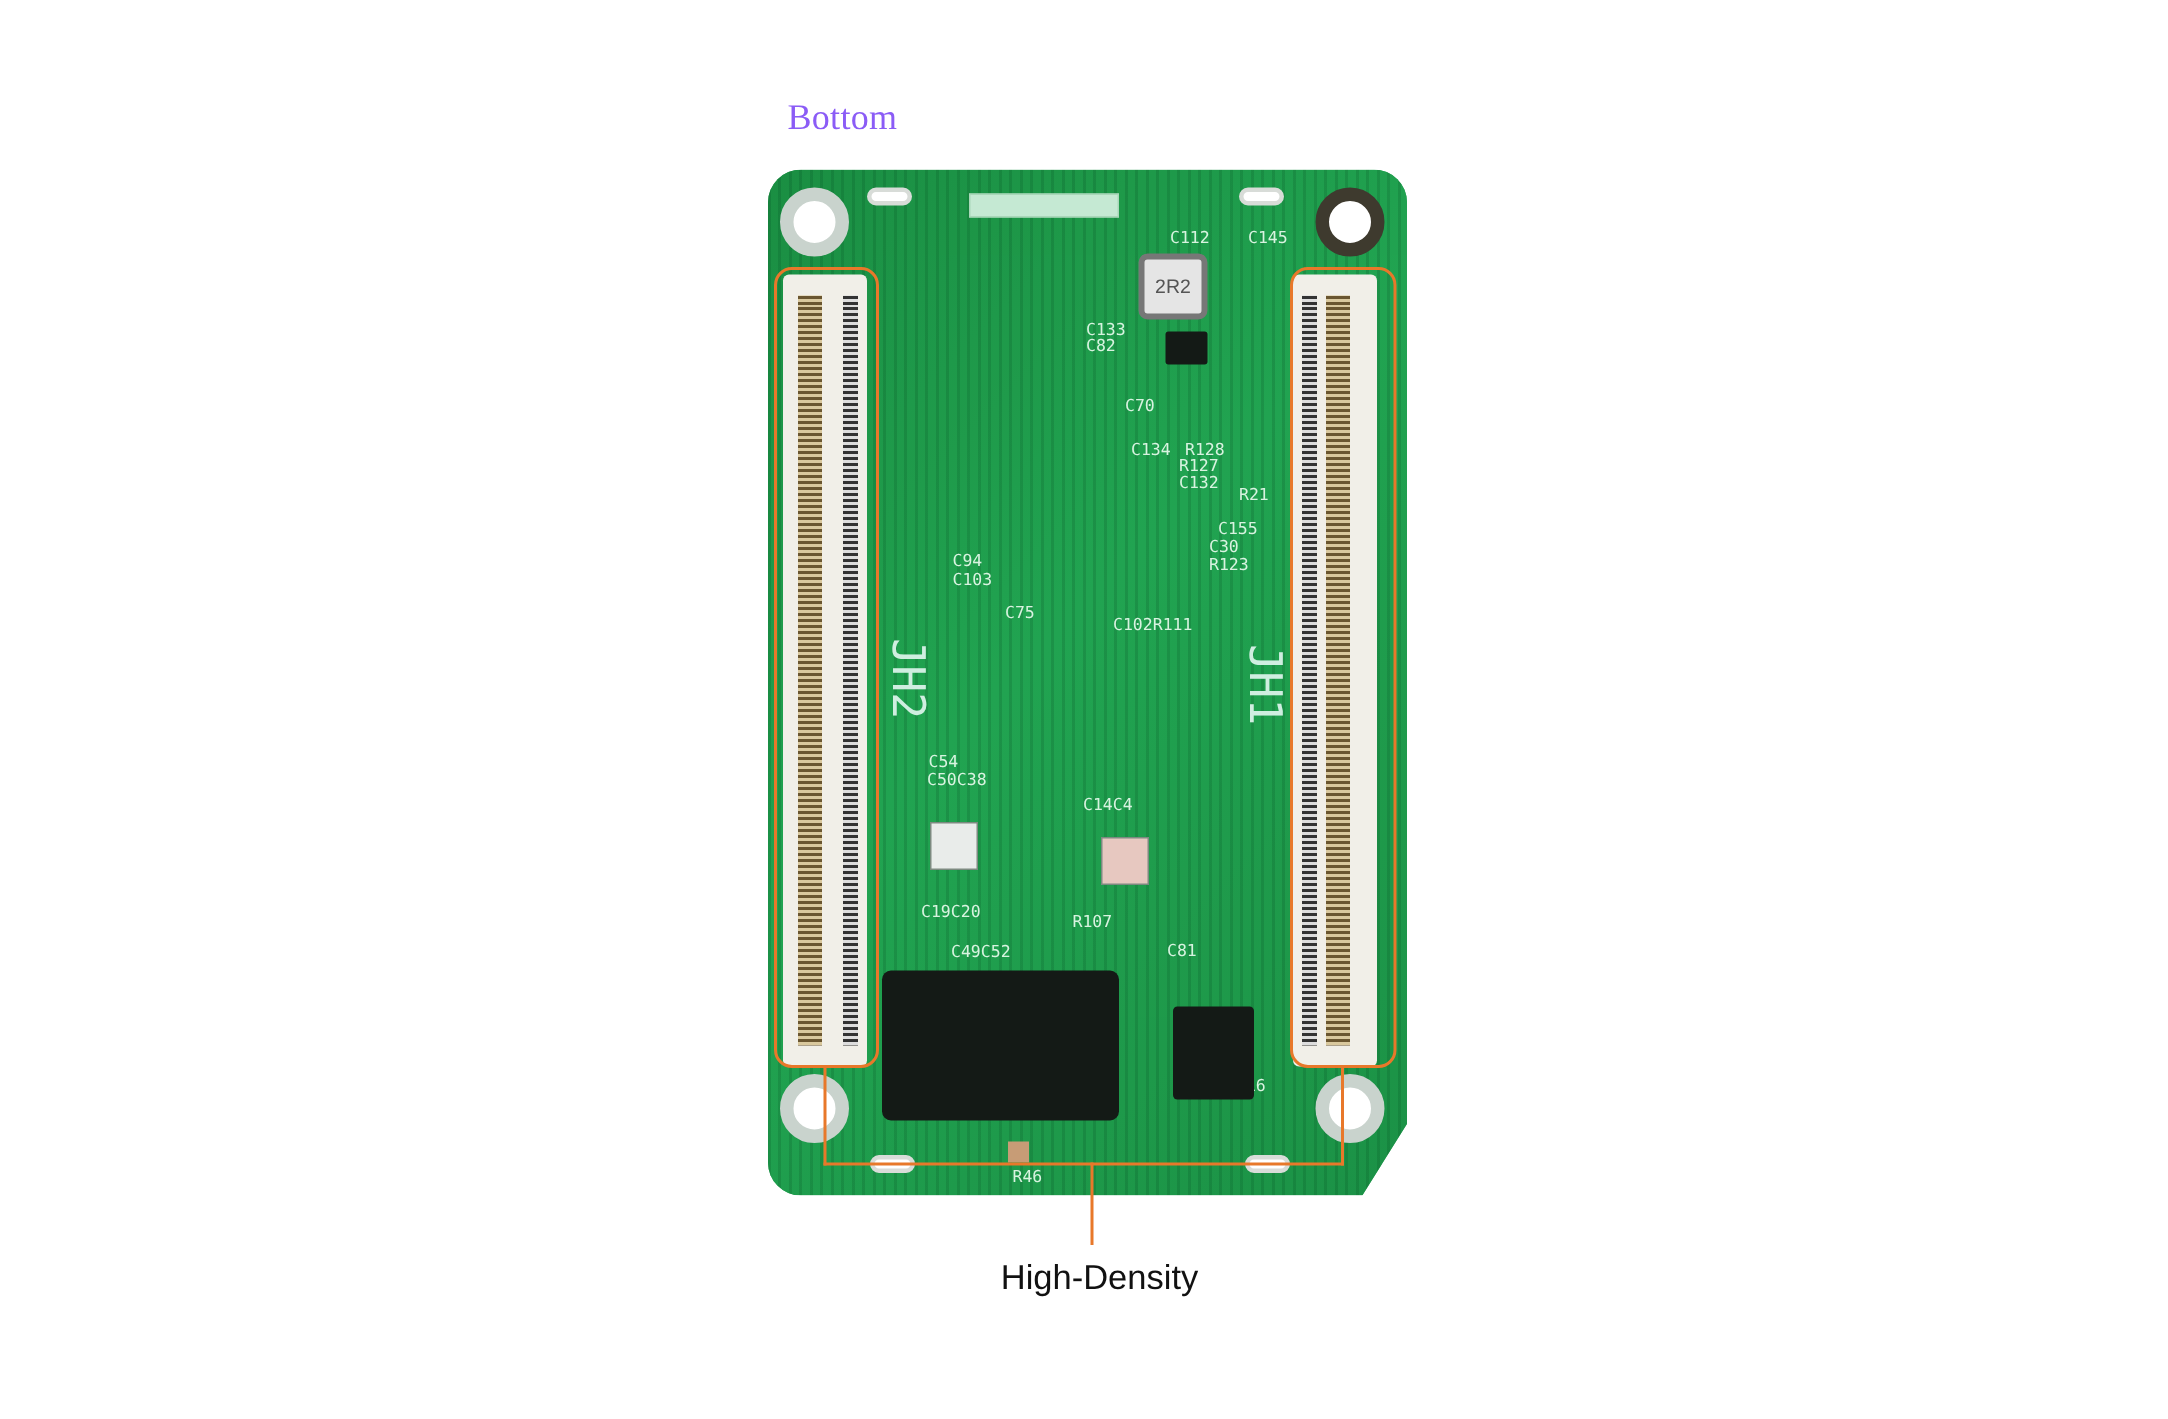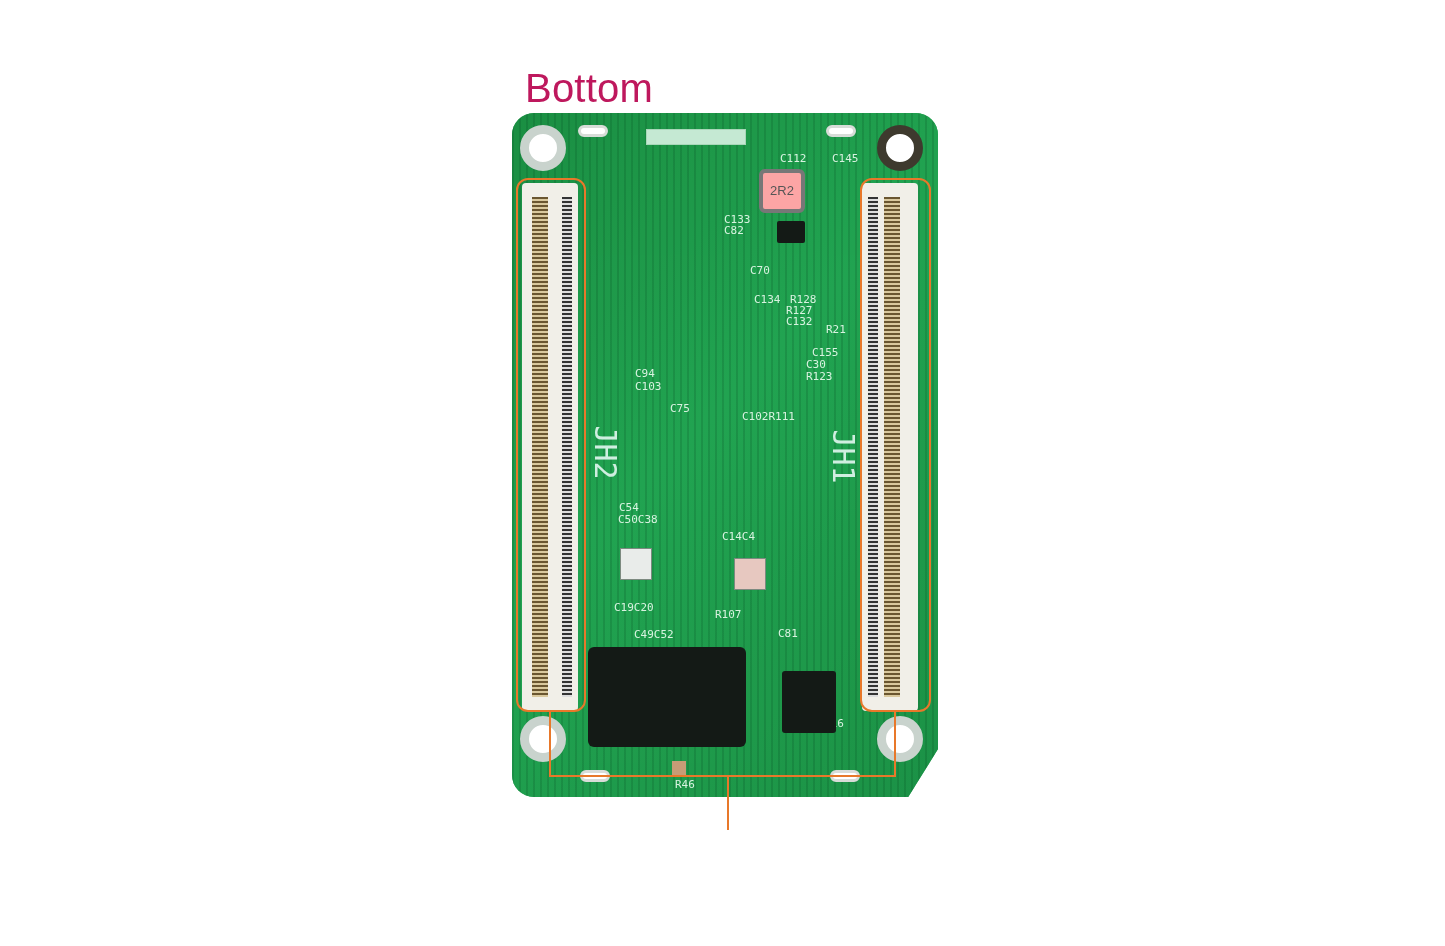--- a/index.html
+++ b/index.html
@@ -3,21 +3,21 @@
   <meta charset="utf-8">
   <style>
     html, body { margin: 0; padding: 0; }
     body {
       width: 1445px; height: 946px; background: #ffffff;
       position: relative; overflow: hidden;
       font-family: "Liberation Sans", sans-serif;
     }
     .title {
       position: absolute; left: 525px; top: 66px;
-      font-size: 40px; color: #be185d; letter-spacing: 0.2px;
+      font-size: 24px; color: #8b5cf6; letter-spacing: 0.2px; font-family: Liberation Serif, serif;
     }
     .board {
       position: absolute; left: 512px; top: 113px;
       width: 426px; height: 684px;
       background: #1f9a4a;
       border-radius: 22px 22px 18px 22px;
       clip-path: polygon(0 0, 100% 0, 100% 93%, 93% 100%, 0 100%);
       overflow: hidden;
     }
     .board-inner {
@@ -53,21 +53,21 @@
       font-size: 11px; line-height: 1;
     }
     .jh {
       position: absolute; color: #cfeee0; font-family: "DejaVu Sans Mono", monospace;
       font-size: 30px; transform: rotate(90deg); transform-origin: center;
     }
     .chip {
       position: absolute; background: #141a16; border-radius: 6px;
     }
     .inductor {
-      position: absolute; background: #fca5a5; border: 4px solid #777; border-radius: 6px;
+      position: absolute; background: #e5e5e5; border: 4px solid #777; border-radius: 6px;
       color: #555; font-size: 13px; text-align: center; box-sizing: border-box;
     }
     .pad {
       position: absolute; background: #e9ecea; border: 1px solid #7c8a80;
     }
     .bracket {
       position: absolute; border: 2px solid #e8782a; border-radius: 12px; box-sizing: border-box;
     }
     .bus-line {
       position: absolute; background: #e8782a;
@@ -150,13 +150,14 @@
 </div>
 
 <div class="bracket" style="left:516px;top:178px;width:70px;height:534px;"></div>
 <div class="bracket" style="left:860px;top:178px;width:71px;height:534px;"></div>
 <div class="bus-line" style="left:549px;top:711px;width:2px;height:66px;"></div>
 <div class="bus-line" style="left:894px;top:711px;width:2px;height:66px;"></div>
 <div class="bus-line" style="left:549px;top:775px;width:347px;height:2px;"></div>
 <div class="bus-line" style="left:727px;top:775px;width:2px;height:55px;"></div>
 
 <div class="caption">
+  <div>High-Density</div>
 </div>
 
 </body></html>

